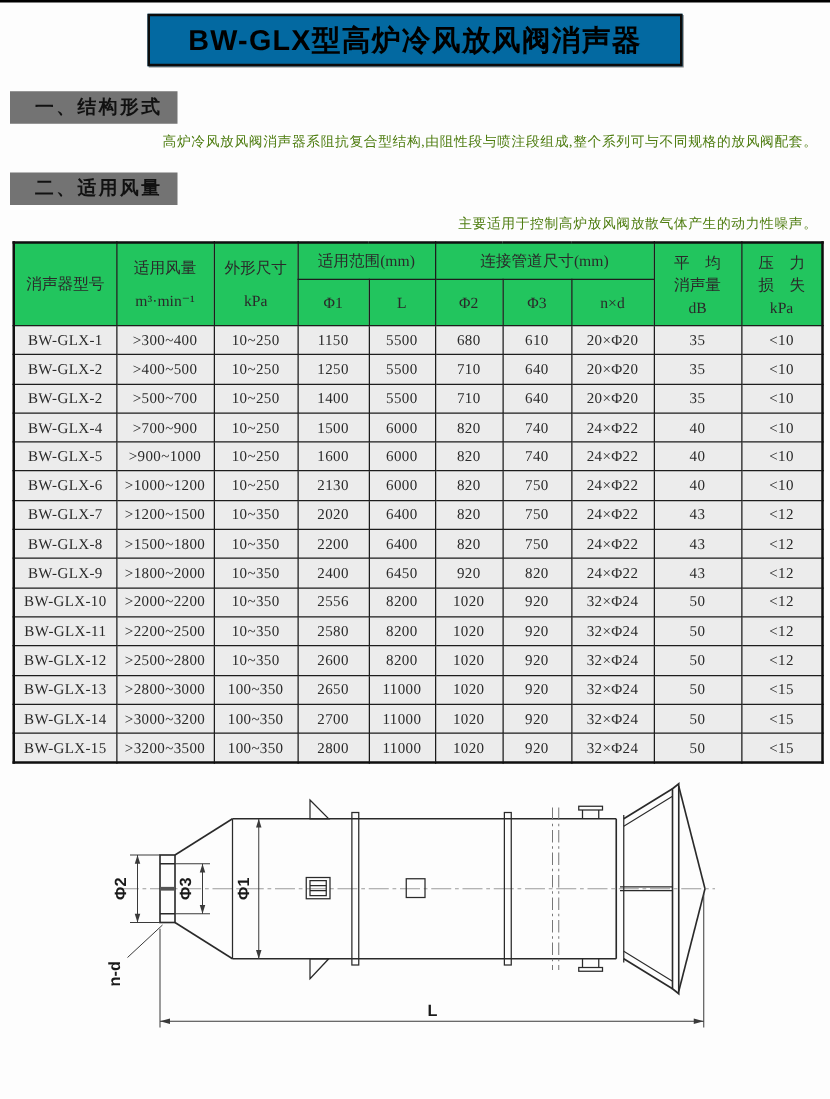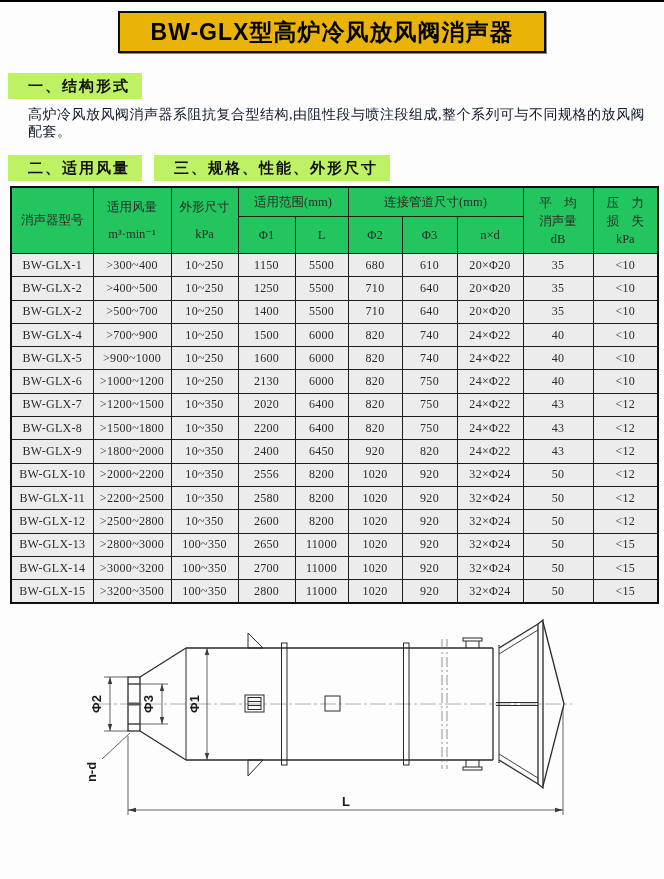--- a/index.html
+++ b/index.html
@@ -10,48 +10,49 @@
     overflow:hidden;
     border-top:2px solid #000;
     box-sizing:border-box;
     font-family:"Liberation Serif","DejaVu Serif",serif;
     color:#1c1c1c;
   }
   
   .title-box{
     margin:9px auto 0;
     width:424px;height:38px;
-    background:#eab308;
+    background:#0369a1;
     border:2px solid #0c0c0c;
     box-shadow:1px 1px 0 #888;
     display:flex;align-items:center;justify-content:center;
   }
   .title-box .t{
     font-family:"Liberation Sans","DejaVu Sans",sans-serif;
     font-weight:bold;font-size:23px;letter-spacing:1px;color:#000;
     white-space:nowrap;
   }
   
   .sec-h{
     display:inline-block;
     margin:0 0 0 8px;
-    background:#bef264;
+    background:#737373;
     font-family:"Liberation Sans","DejaVu Sans",sans-serif;
     font-weight:bold;font-size:15px;color:#111;
     padding:4px 12px 4px 20px;
     letter-spacing:2px;
     line-height:18px;
   }
   .h1{margin-top:20px;}
   .h2{margin-top:15px;}
   .h3{margin-top:12px;}
   .para{
     margin:7px 10px 0 28px;
-    font-size:14px;line-height:17px;color:#0f172a;
+    font-size:11px;line-height:17px;color:#4d7c0f;
     letter-spacing:0.5px;
+    text-align:right;
   }
   
   table.spec{
     margin:5px 0 0 10px;
     border-collapse:collapse;
     table-layout:fixed;
     width:647px;
     background:#e9e9e9;
   }
   table.spec th,table.spec td{
@@ -92,23 +93,23 @@
   <div class="title-box">
     <span class="t">BW-GLX型高炉冷风放风阀消声器</span>
   </div>
 
   
   <div class="sec-h h1">一、结构形式</div>
   <div class="para">高炉冷风放风阀消声器系阻抗复合型结构,由阻性段与喷注段组成,整个系列可与不同规格的放风阀配套。</div>
 
   
   <div class="sec-h h2">二、适用风量</div>
-
-  
-  <div class="sec-h h3">三、规格、性能、外形尺寸</div>
+  <div class="para">主要适用于控制高炉放风阀放散气体产生的动力性噪声。</div>
+
+  
 
   
   <table class="spec">
     <colgroup>
       <col style="width:82px">
         <col style="width:78px">
         <col style="width:67px">
       <col style="width:57px">
         <col style="width:53px">
         <col style="width:54px">

